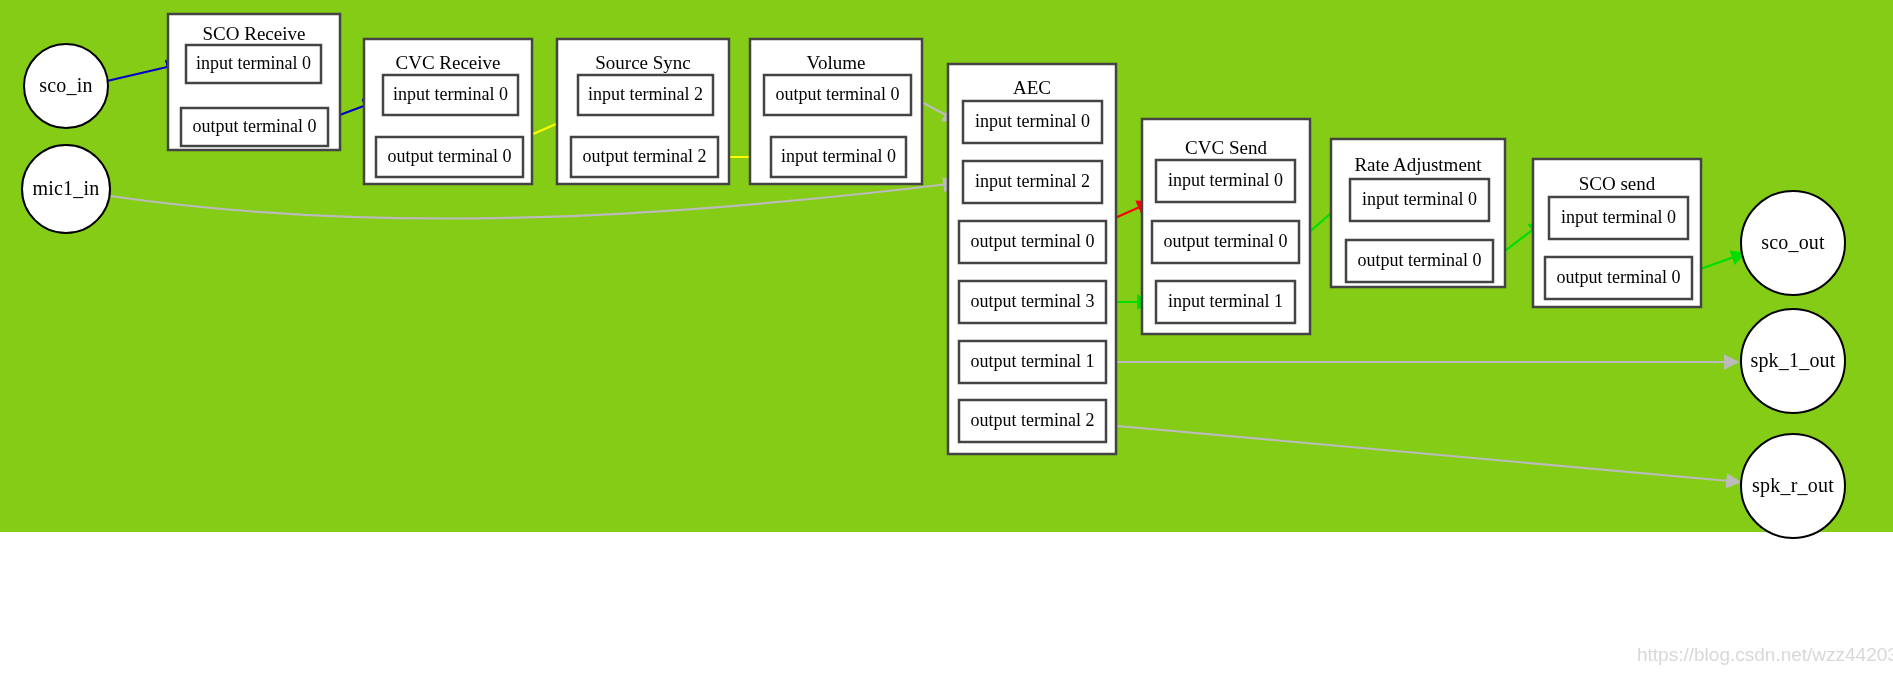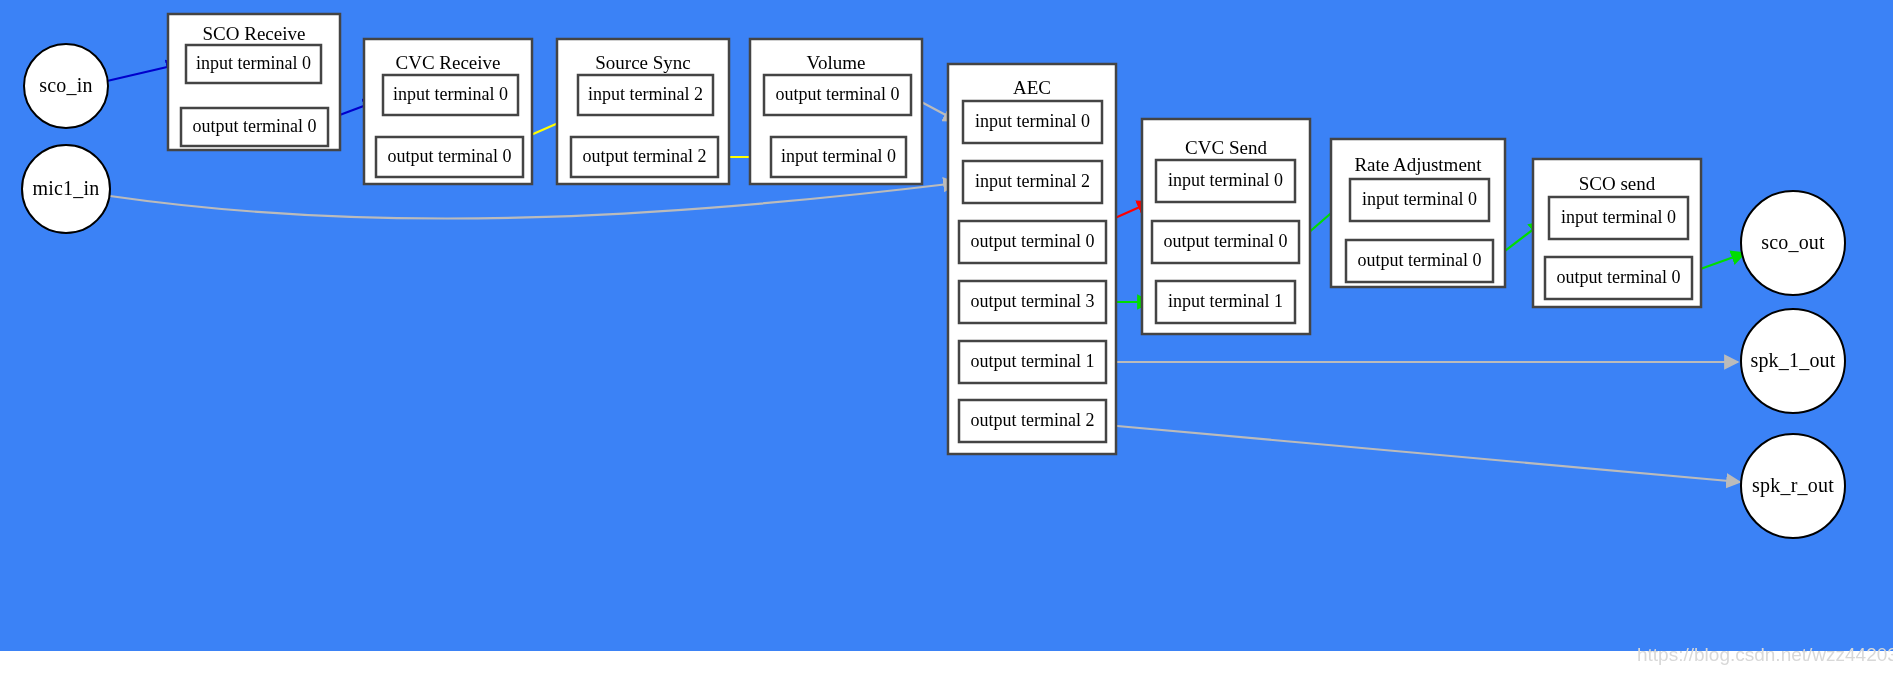--- a/index.html
+++ b/index.html
@@ -10,22 +10,22 @@
   }
   body {
     font-family: "Liberation Serif", "DejaVu Serif", serif;
     width: 1893px;
     height: 679px;
     overflow: hidden;
   }
   #graph-root {
     position: relative;
     width: 1893px;
-    height: 651px;
-    background: #3b82f6;
+    height: 532px;
+    background: #84cc16;
   }
   svg.graph-canvas {
     position: absolute;
     top: 0;
     left: 0;
     width: 1893px;
     height: 679px;
   }
   .node-ellipse {
     fill: #ffffff;

